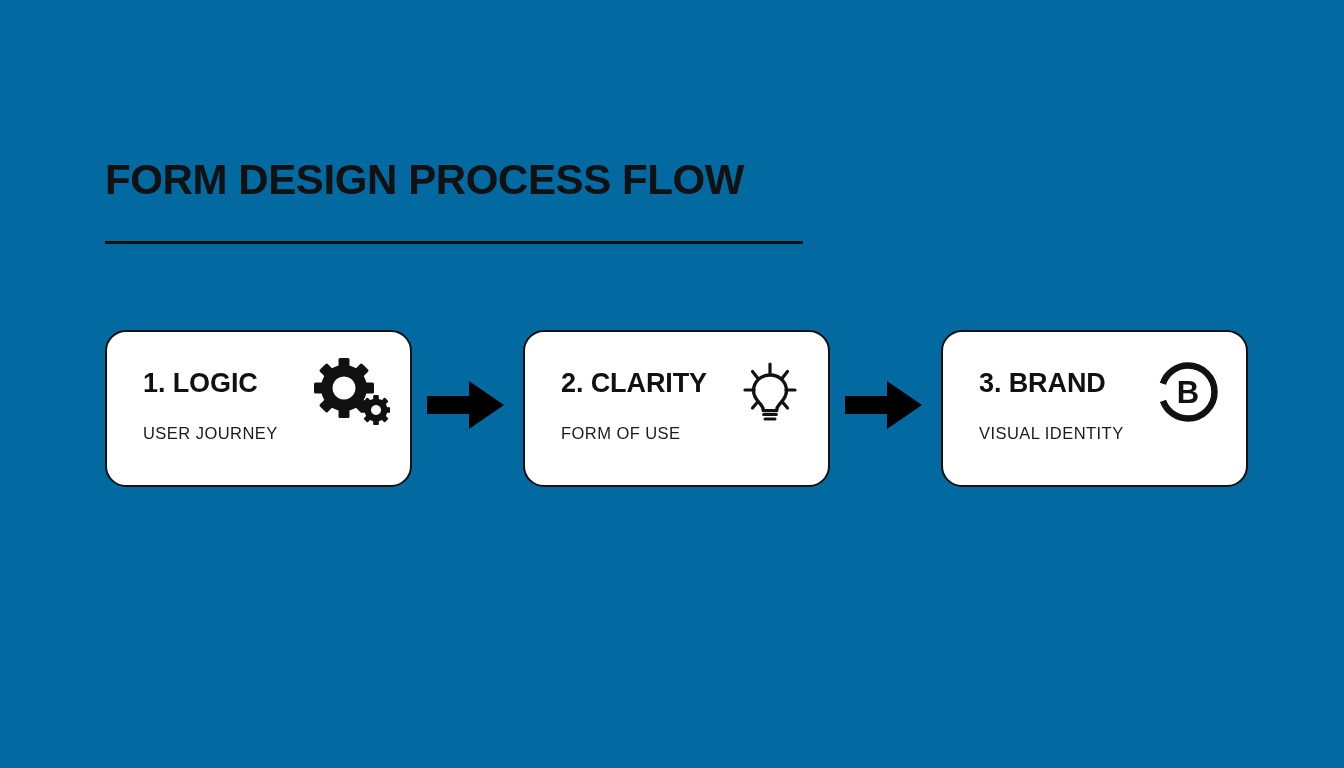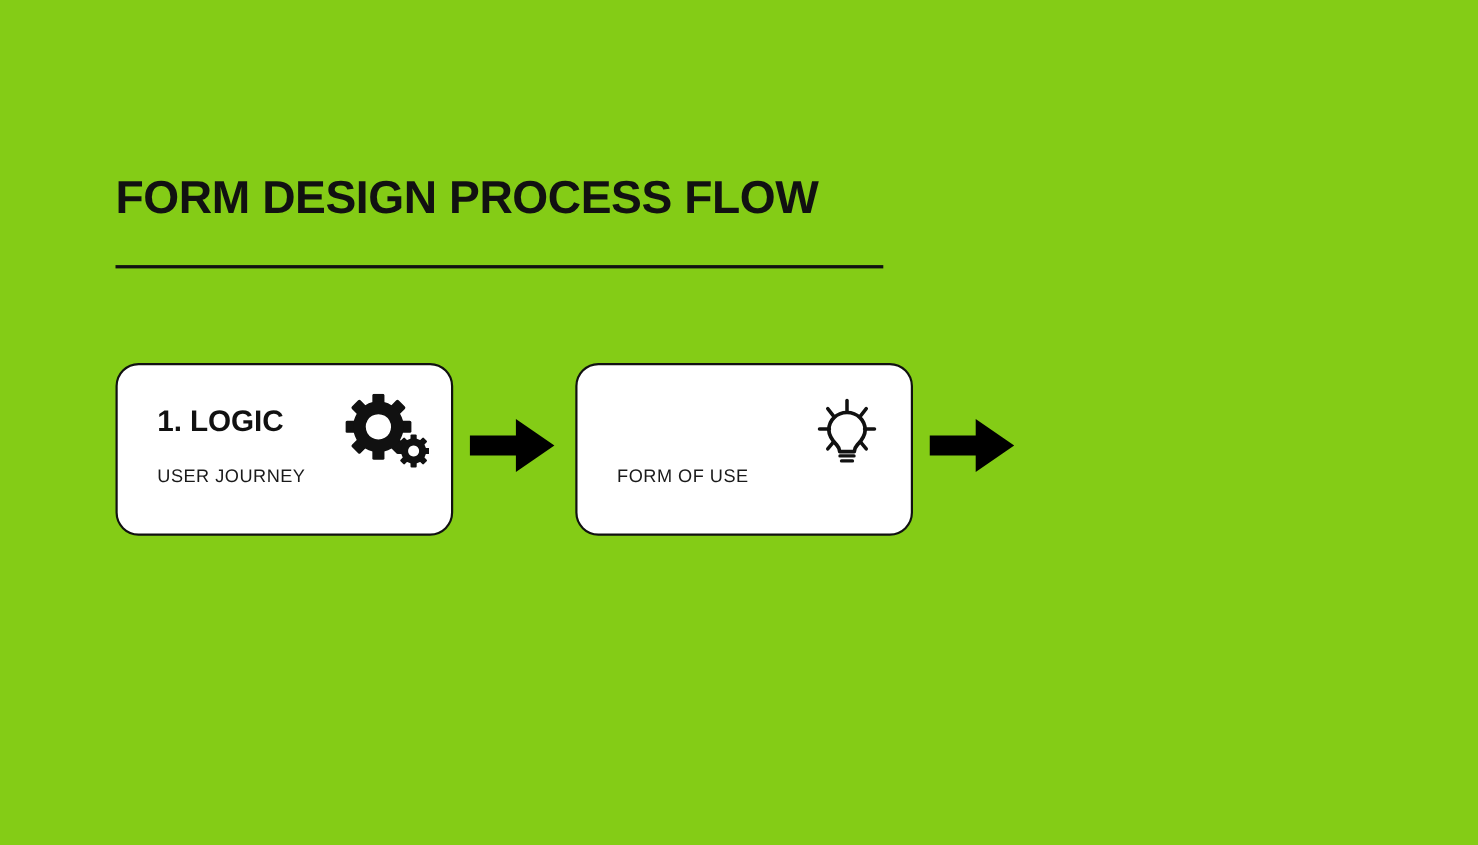--- a/index.html
+++ b/index.html
@@ -15,21 +15,21 @@
     position: relative;
     -webkit-font-smoothing: antialiased;
   }
 
   #slide {
     position: absolute;
     left: 0;
     top: 0;
     width: 1344px;
     height: 768px;
-    background: #84cc16;
+    background: #0369a1;
   }
 
   
   #header {
     position: absolute;
     left: 105px;
     top: 155px;
     width: 900px;
   }
   #page-title {
@@ -168,20 +168,21 @@
       </div>
     </div>
 
     <div class="arrow a1">
       <svg viewBox="0 0 78 50" width="78" height="50" aria-hidden="true">
         <path d="M 0,16 L 42,16 L 42,1 L 77,25 L 42,49 L 42,34 L 0,34 Z" fill="#000000"></path>
       </svg>
     </div>
 
     <div class="card c2">
+      <div class="card-head">2. CLARITY</div>
       <div class="card-sub">FORM OF USE</div>
       <div class="card-icon">
         <svg viewBox="0 0 76 70" width="76" height="70" aria-hidden="true">
           <g stroke="#111111" stroke-width="3.2" stroke-linecap="round" fill="none">
 
             <line x1="38" y1="6" x2="38" y2="15"></line>
             <line x1="20.5" y1="13.5" x2="26" y2="20.5"></line>
             <line x1="55.5" y1="13.5" x2="50" y2="20.5"></line>
             <line x1="13" y1="32" x2="22" y2="32"></line>
             <line x1="63" y1="32" x2="54" y2="32"></line>
@@ -198,15 +199,27 @@
         </svg>
       </div>
     </div>
 
     <div class="arrow a2">
       <svg viewBox="0 0 78 50" width="78" height="50" aria-hidden="true">
         <path d="M 0,16 L 42,16 L 42,1 L 77,25 L 42,49 L 42,34 L 0,34 Z" fill="#000000"></path>
       </svg>
     </div>
 
+    <div class="card c3">
+      <div class="card-head">3. BRAND</div>
+      <div class="card-sub">VISUAL IDENTITY</div>
+      <div class="card-icon">
+        <svg viewBox="0 0 76 70" width="76" height="70" aria-hidden="true">
+
+          <path d="M 38 7.5 A 26.5 26.5 0 1 0 38 60.5 A 26.5 26.5 0 0 0 38 7.5" fill="none" stroke="#111111" stroke-width="6.5" stroke-dasharray="148 18" stroke-dashoffset="-9" stroke-linecap="butt" transform="rotate(-90 38 34)"></path>
+
+          <text x="38" y="34" text-anchor="middle" dominant-baseline="central" font-family="Liberation Sans, sans-serif" font-size="31" font-weight="700" fill="#111111">B</text>
+        </svg>
+      </div>
+    </div>
 
   </div>
 </div>
 
 </body></html>

